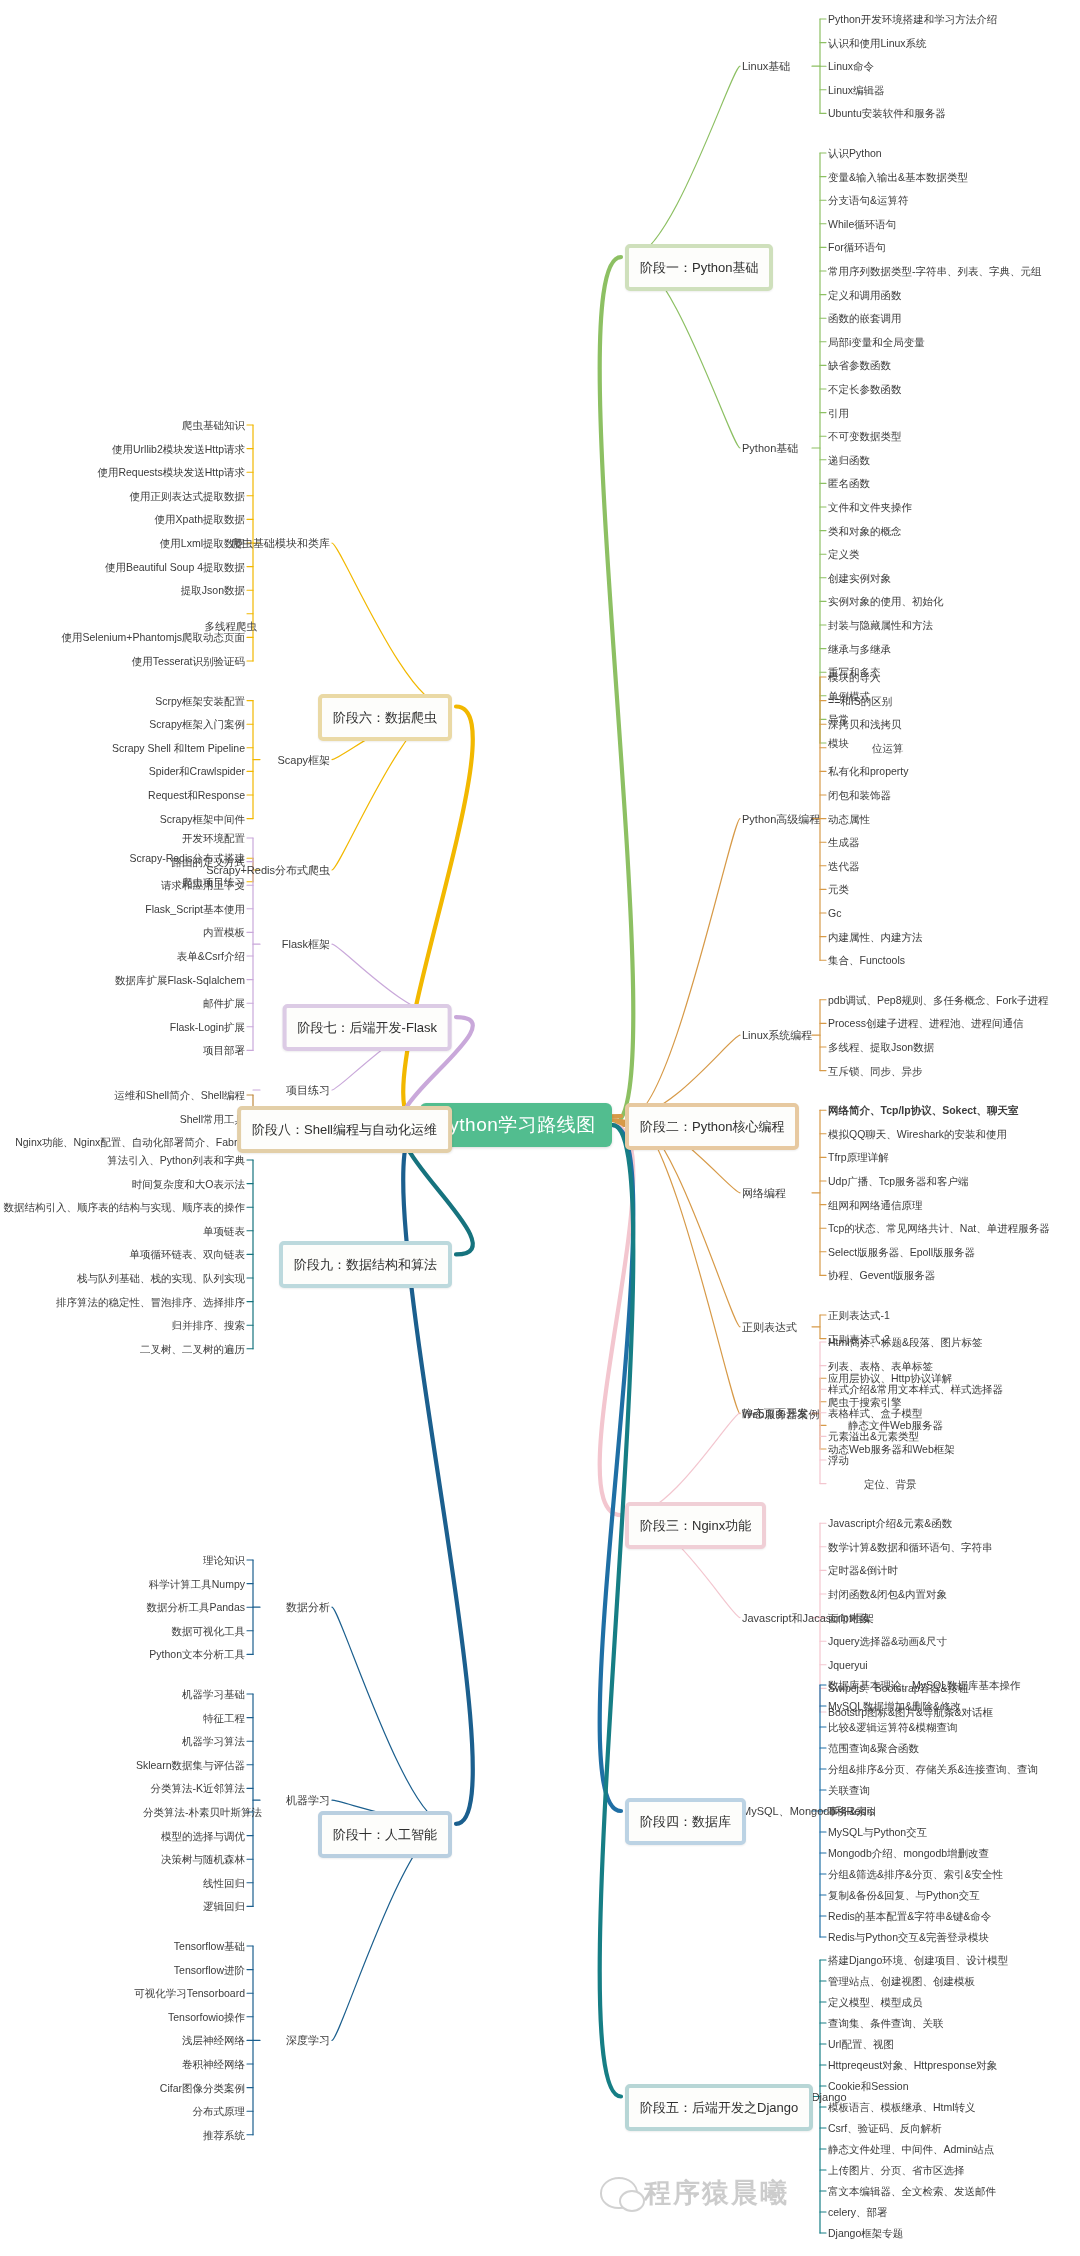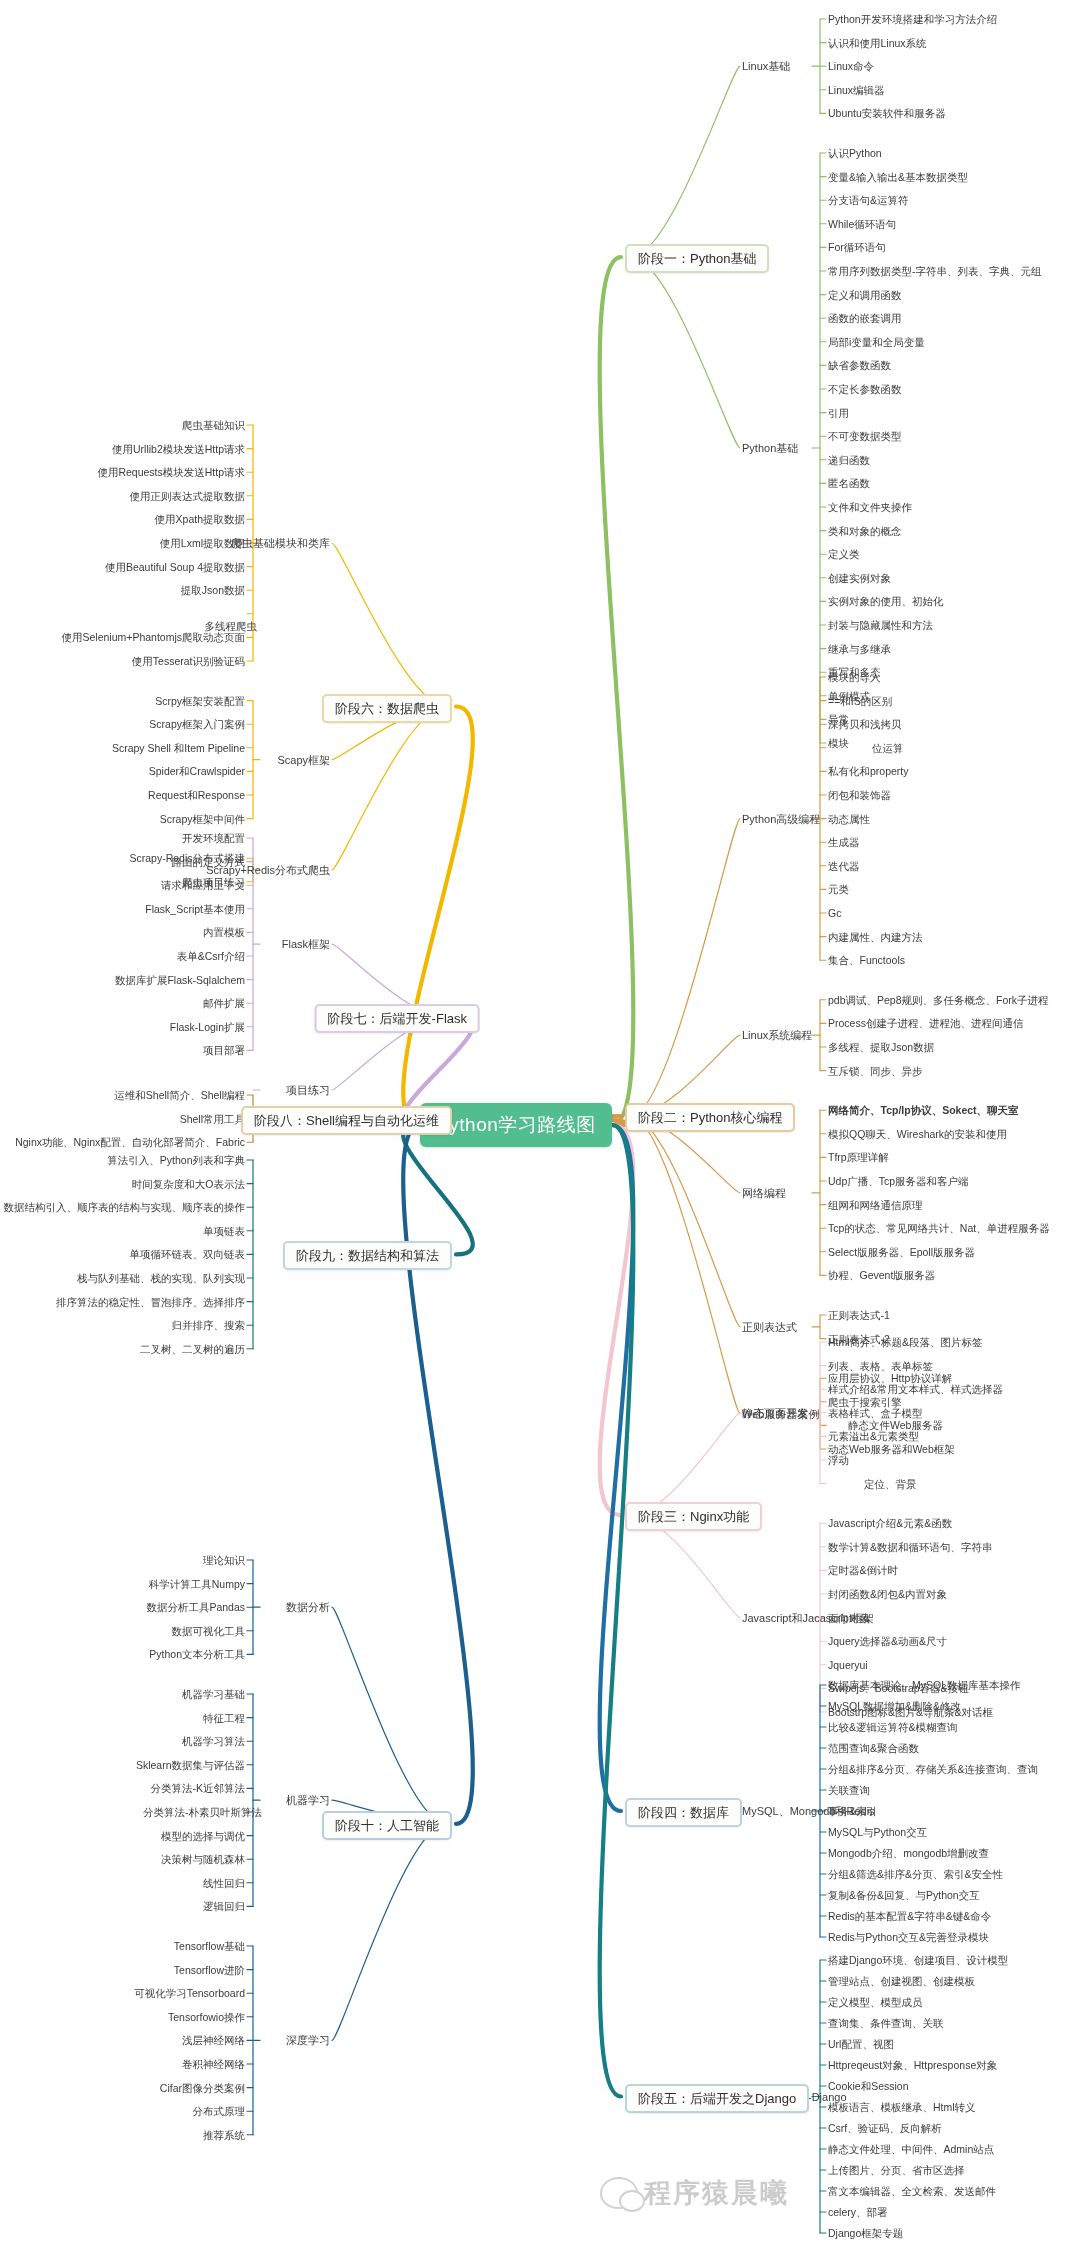--- a/index.html
+++ b/index.html
@@ -25,25 +25,25 @@
     white-space:nowrap;
     line-height:12px;
   }
   .mid.r{text-align:left;}
   .mid.l{text-align:right;transform:translateX(-100%);}
 
   
   .stage{
     position:absolute;
     background:#fdfdfb;
-    border:2px solid #fca5a5;
+    border:4px solid #fca5a5;
     border-radius:5px;
     font-size:13px;
     color:#2e2e2e;
-    padding:5px 11px;
+    padding:12px 11px;
     white-space:nowrap;
     box-shadow:0 1px 2px rgba(0,0,0,.07);
     line-height:15px;
   }
   .stage.l{transform:translateX(-100%);}
 
   .stage.s1{border-color:#cfe0bc;}
   .stage.s2{border-color:#e7c9a0;}
   .stage.s3{border-color:#f0cfd6;}
   .stage.s4{border-color:#bcd3e4;}
@@ -487,21 +487,21 @@
       <div class="leaf l" style="left: 245px; top: 880.2px;">请求和应用上下文</div>
       <div class="leaf l" style="left: 245px; top: 903.8px;">Flask_Script基本使用</div>
       <div class="leaf l" style="left: 245px; top: 927.4px;">内置模板</div>
       <div class="leaf l" style="left: 245px; top: 951px;">表单&amp;Csrf介绍</div>
       <div class="leaf l" style="left: 245px; top: 974.6px;">数据库扩展Flask-Sqlalchem</div>
       <div class="leaf l" style="left: 245px; top: 998.2px;">邮件扩展</div>
       <div class="leaf l" style="left: 245px; top: 1021.8px;">Flask-Login扩展</div>
       <div class="leaf l" style="left: 245px; top: 1045.4px;">项目部署</div>
       <div class="mid l" style="left: 330px; top: 938.2px;">Flask框架</div>
       <div class="mid l" style="left: 330px; top: 1084px;">项目练习</div>
-      <div class="stage s7 l" style="left: 452px; top: 1004.1px; margin-left: 28px;">阶段七：后端开发-Flask</div>
+      <div class="stage s7 l" style="left: 452px; top: 1004.1px;">阶段七：后端开发-Flask</div>
       <div class="leaf l" style="left: 245px; top: 1090px;">运维和Shell简介、Shell编程</div>
       <div class="leaf l" style="left: 245px; top: 1113.6px;">Shell常用工具</div>
       <div class="leaf l" style="left: 245px; top: 1137.2px;">Nginx功能、Nginx配置、自动化部署简介、Fabric</div>
       <div class="stage s8 l" style="left: 452px; top: 1105.6px;">阶段八：Shell编程与自动化运维</div>
       <div class="leaf l" style="left: 245px; top: 1155px;">算法引入、Python列表和字典</div>
       <div class="leaf l" style="left: 245px; top: 1178.6px;">时间复杂度和大O表示法</div>
       <div class="leaf l" style="left: 245px; top: 1202.2px;">数据结构引入、顺序表的结构与实现、顺序表的操作</div>
       <div class="leaf l" style="left: 245px; top: 1225.8px;">单项链表</div>
       <div class="leaf l" style="left: 245px; top: 1249.4px;">单项循环链表、双向链表</div>
       <div class="leaf l" style="left: 245px; top: 1273px;">栈与队列基础、栈的实现、队列实现</div>

